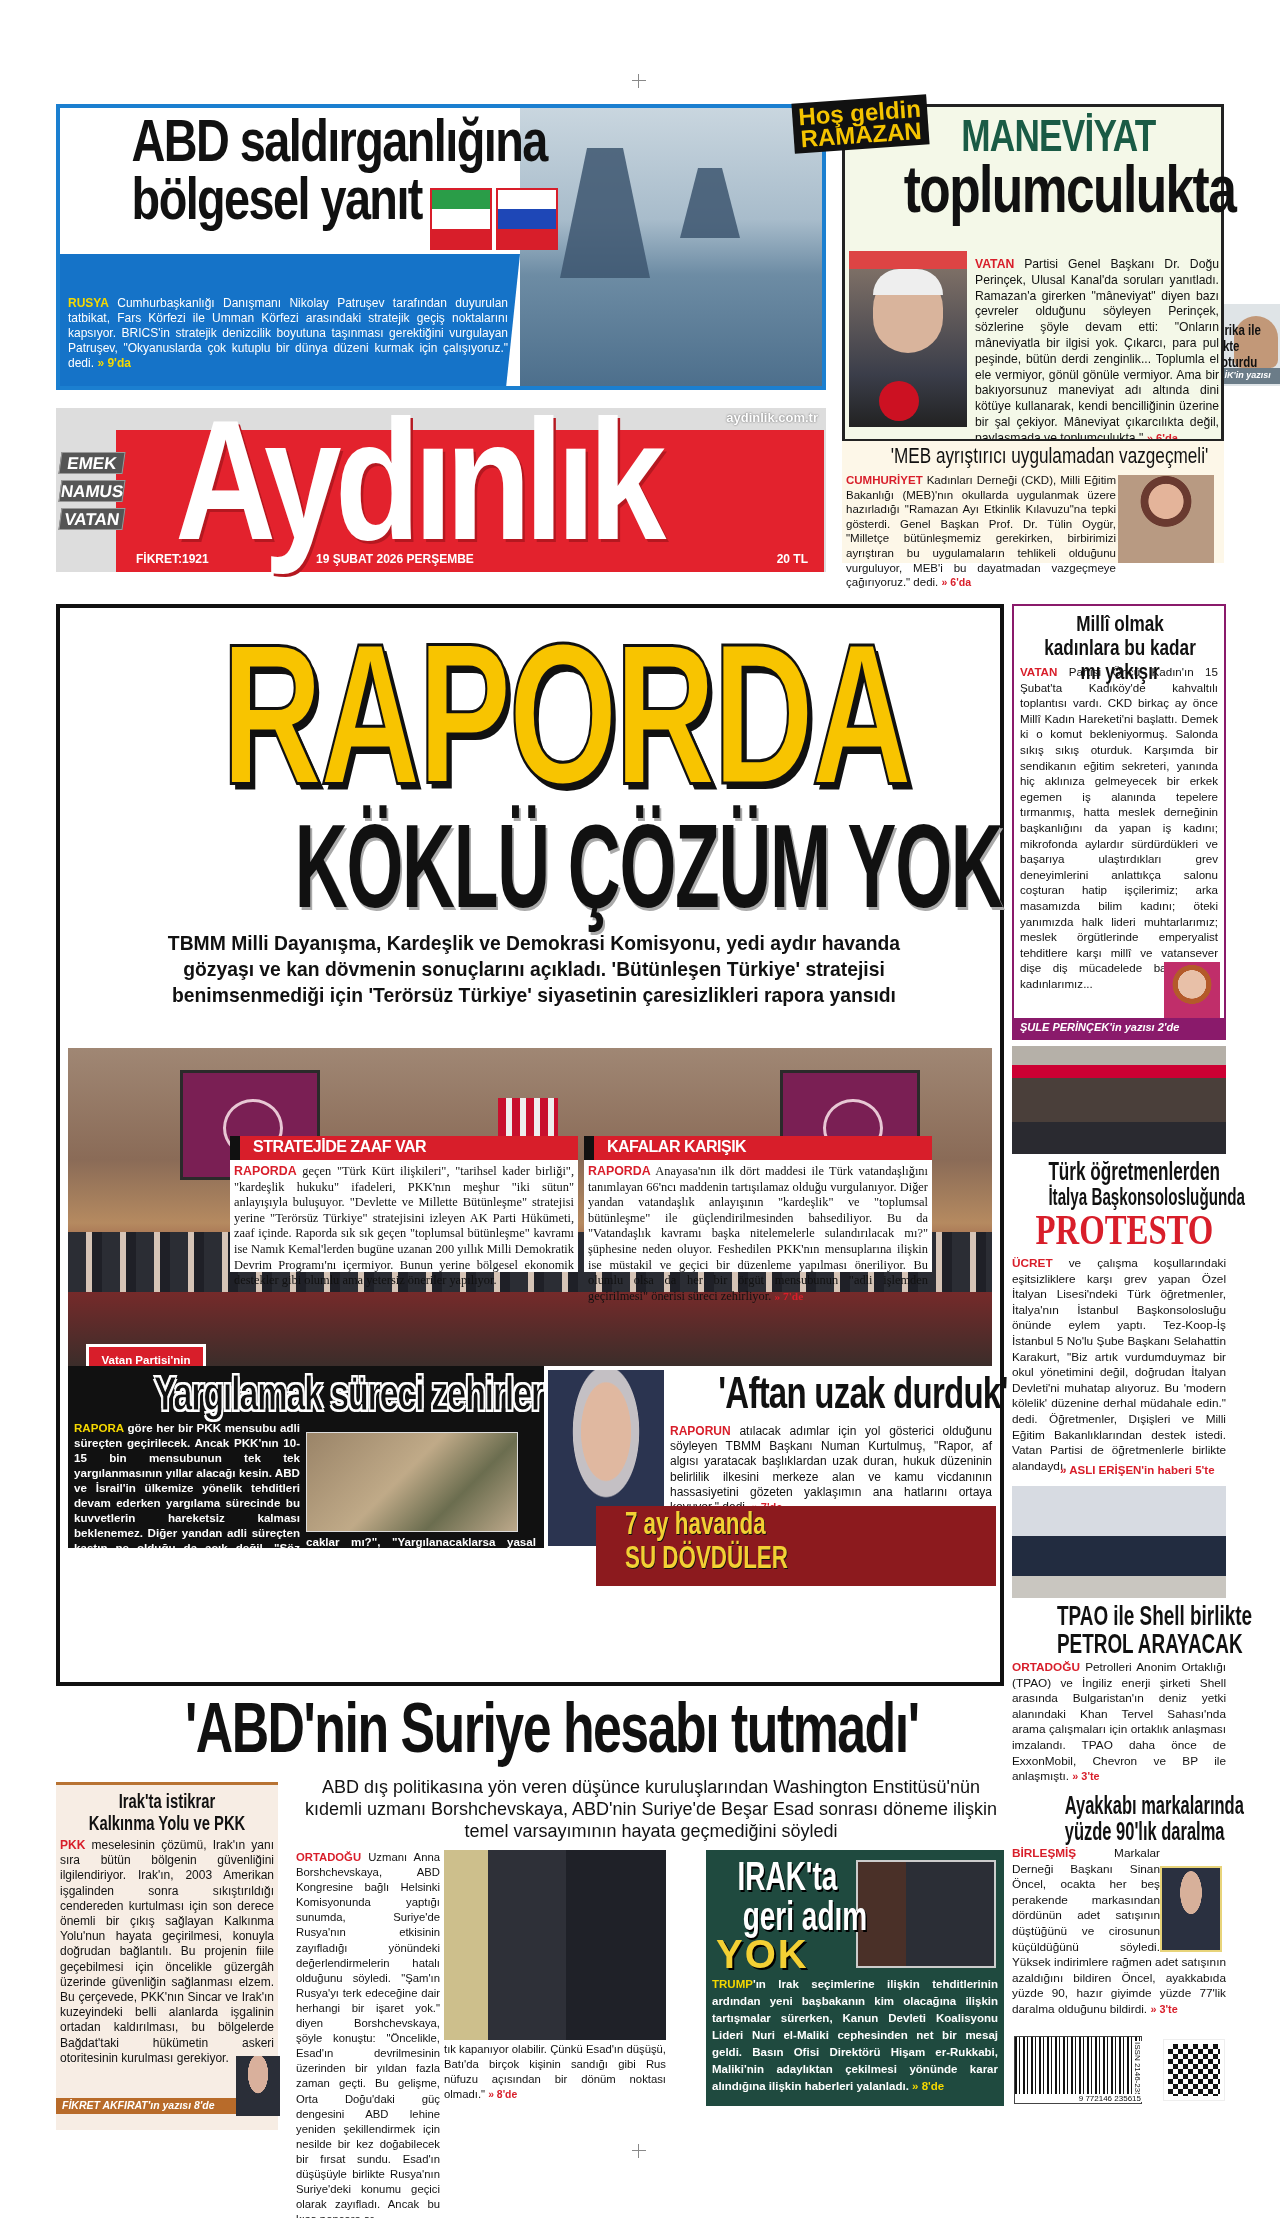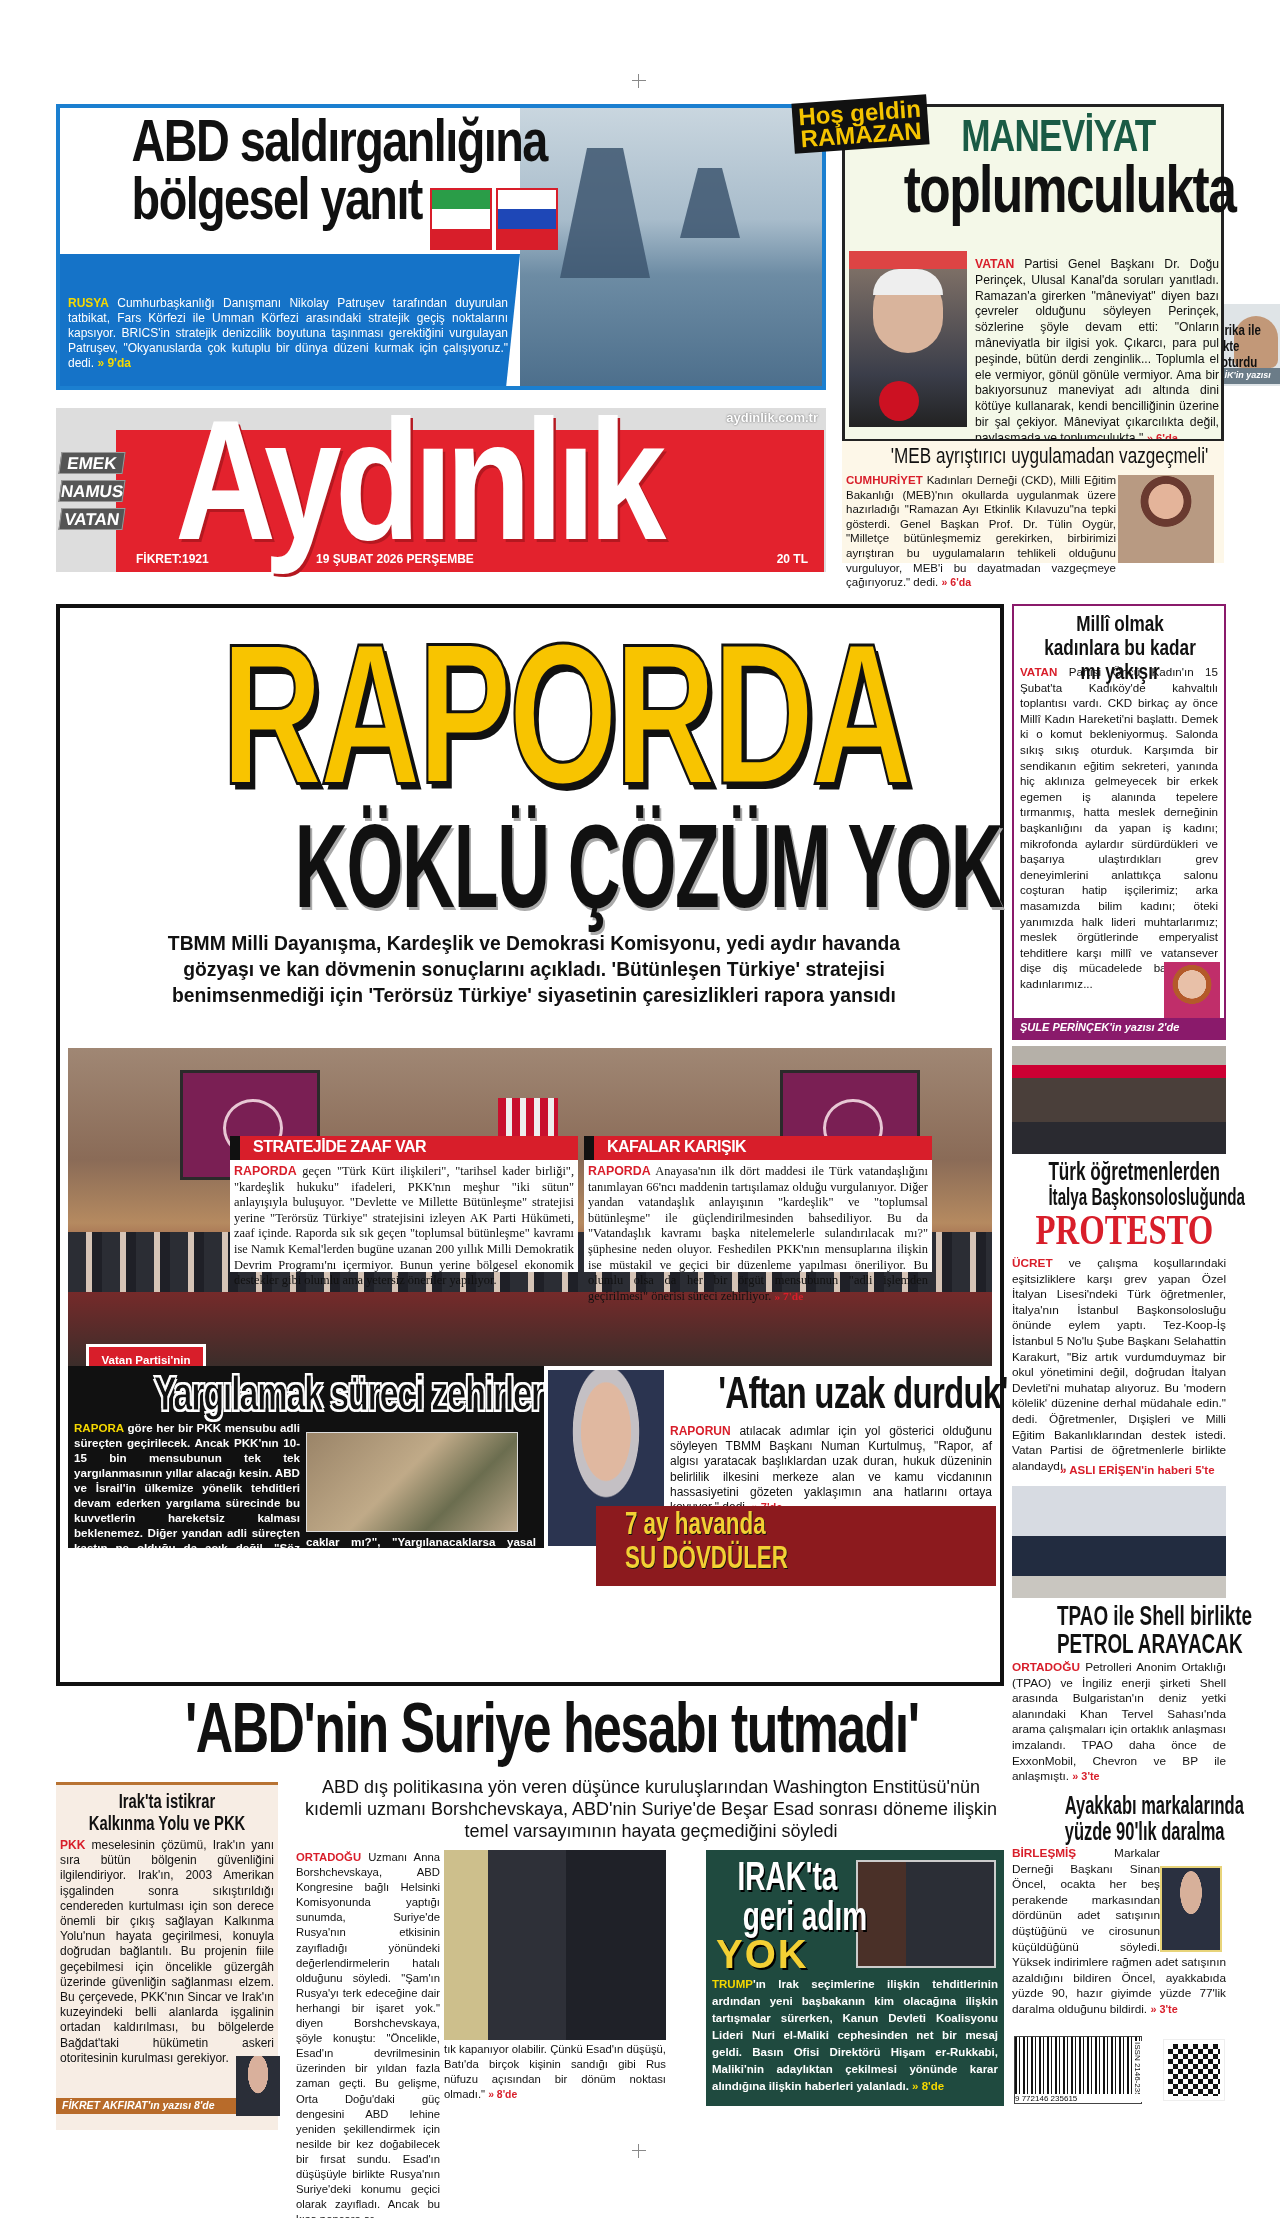--- a/index.html
+++ b/index.html
@@ -95,21 +95,21 @@
 #protest .b{left:1012px;top:1256px;width:214px;font-size:11.8px;line-height:15.6px}
 #protest .by{left:1060px;top:1464px;font-size:11.5px;font-weight:bold}
 #tpao .pic{left:1012px;top:1486px;width:214px;height:112px;background:linear-gradient(180deg,#d7dbe2 0 45%,#222c40 45% 80%,#c9c6c0 80%)}
 #tpao .t{left:1012px;top:1602px;width:214px;font-size:27px;line-height:28px;font-weight:900;transform:scaleX(.7);white-space:nowrap}
 #tpao .b{left:1012px;top:1660px;width:214px;font-size:11.8px;line-height:15.6px}
 #ayak .t{left:1012px;top:1792px;width:214px;font-size:25px;line-height:26px;font-weight:900;transform:scaleX(.66);white-space:nowrap}
 #ayak .b{left:1012px;top:1846px;width:214px;font-size:11.8px;line-height:15.6px}
 #ayak .pic{left:1160px;top:1866px;width:62px;height:86px;background:radial-gradient(ellipse at 50% 30%,#d7b09a 0 26%,#2a3040 27%);border:2px solid #e8d47a}
 #barcode{left:1014px;top:2036px;width:128px;height:68px;border:1px solid #444;background:repeating-linear-gradient(90deg,#111 0 2px,#fff 2px 4px,#111 4px 5px,#fff 5px 8px)}
 #barcode .isbn{right:-2px;top:4px;writing-mode:vertical-rl;font-size:8px;background:#fff;padding:1px}
-#barcode .nums{left:0;bottom:0;width:100%;background:#fff;font-size:8px;text-align:left}
+#barcode .nums{left:0;bottom:0;width:100%;background:#fff;font-size:8px;text-align:right}
 #qr{left:1164px;top:2040px;width:60px;height:60px;background:repeating-conic-gradient(#111 0 25%,#fff 0 50%) 0 0/10px 10px;border:4px solid #fff;outline:1px solid #eee}
 
 
 #abd .t{left:56px;top:1692px;font-size:70px;line-height:72px;font-weight:900;transform:scaleX(.74);white-space:nowrap;letter-spacing:-2px}
 #irak .box{left:56px;top:1782px;width:222px;height:348px;background:#f7ede4;border-top:3px solid #b87333}
 #irak .t{left:56px;top:1790px;width:222px;text-align:center;font-size:20px;line-height:22px;font-weight:900;transform:scaleX(.74);transform-origin:center top}
 #irak .b{left:60px;top:1838px;width:214px;font-size:12px;line-height:15.2px}
 #irak .by{left:56px;top:2098px;width:222px;height:16px;background:#b86b2a;color:#fff;font-size:10.5px;font-style:italic;font-weight:bold;padding:1px 6px}
 #irak .pic{left:236px;top:2056px;width:44px;height:60px;background:radial-gradient(ellipse at 50% 30%,#d9b09c 0 32%,#2a2e38 33%)}
 #abd .deck{left:296px;top:1776px;width:710px;text-align:center;font-size:18px;line-height:22px}

